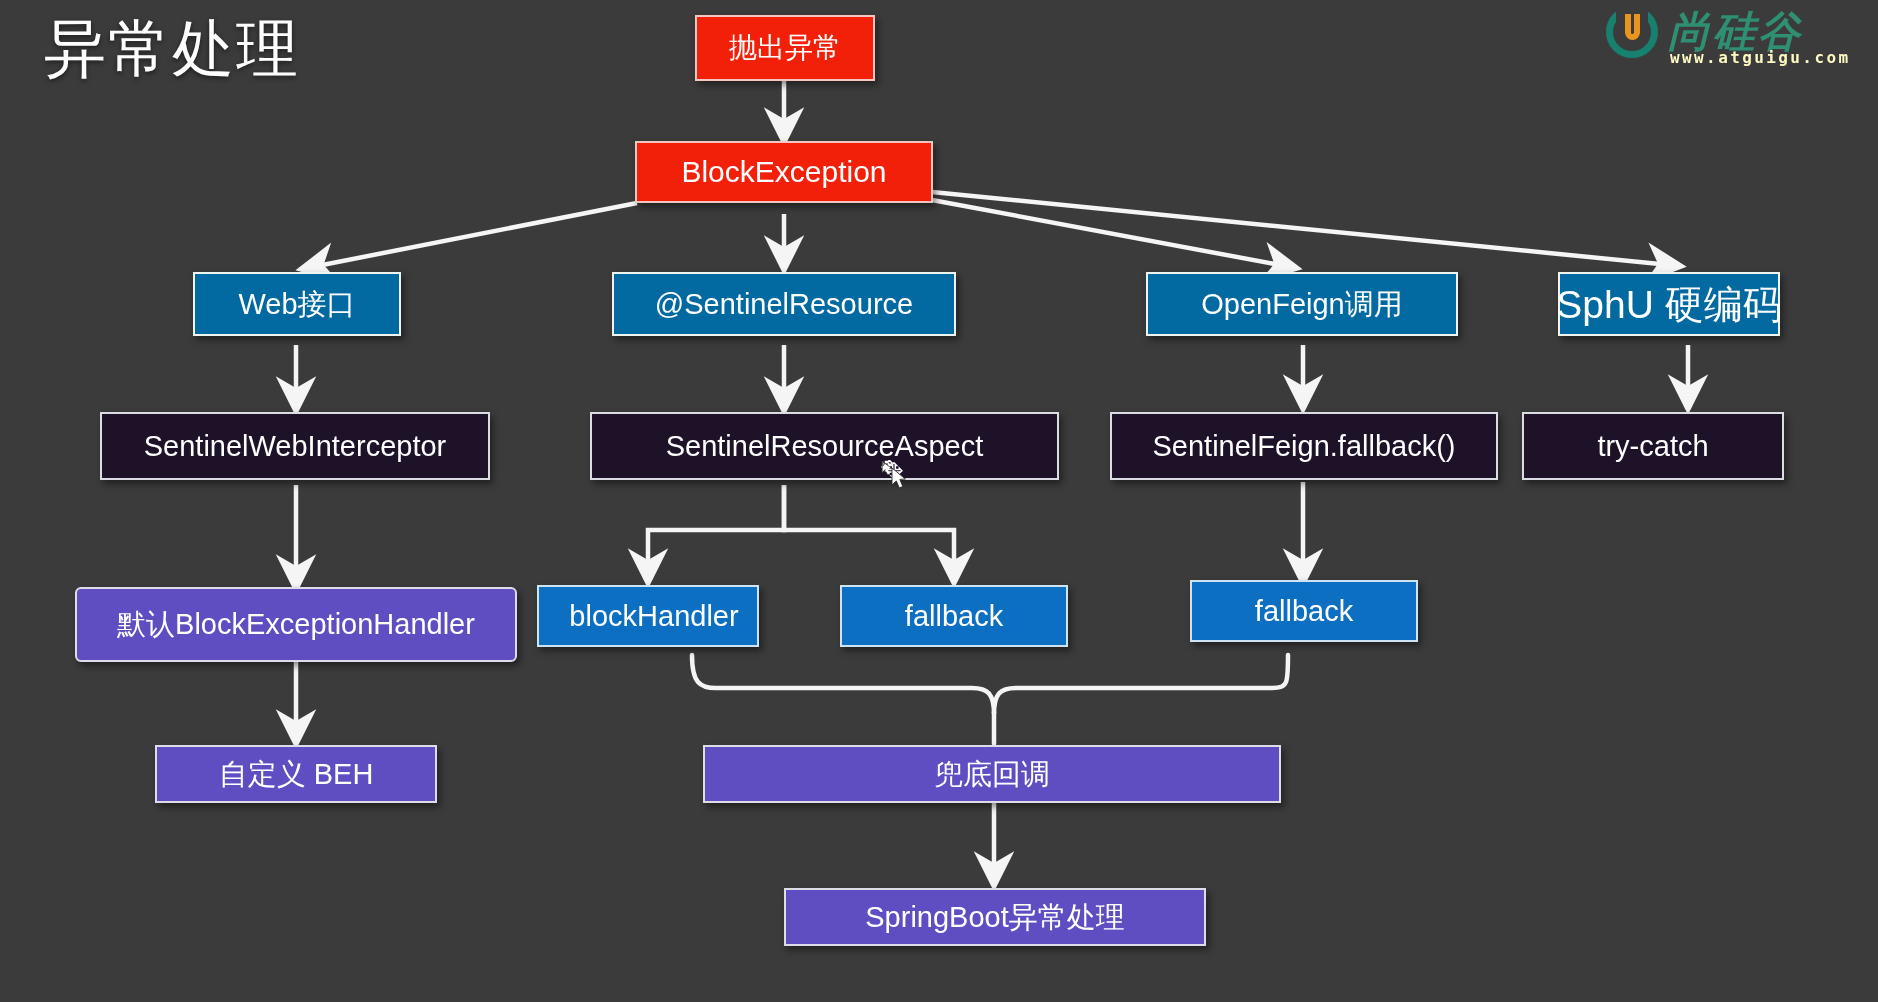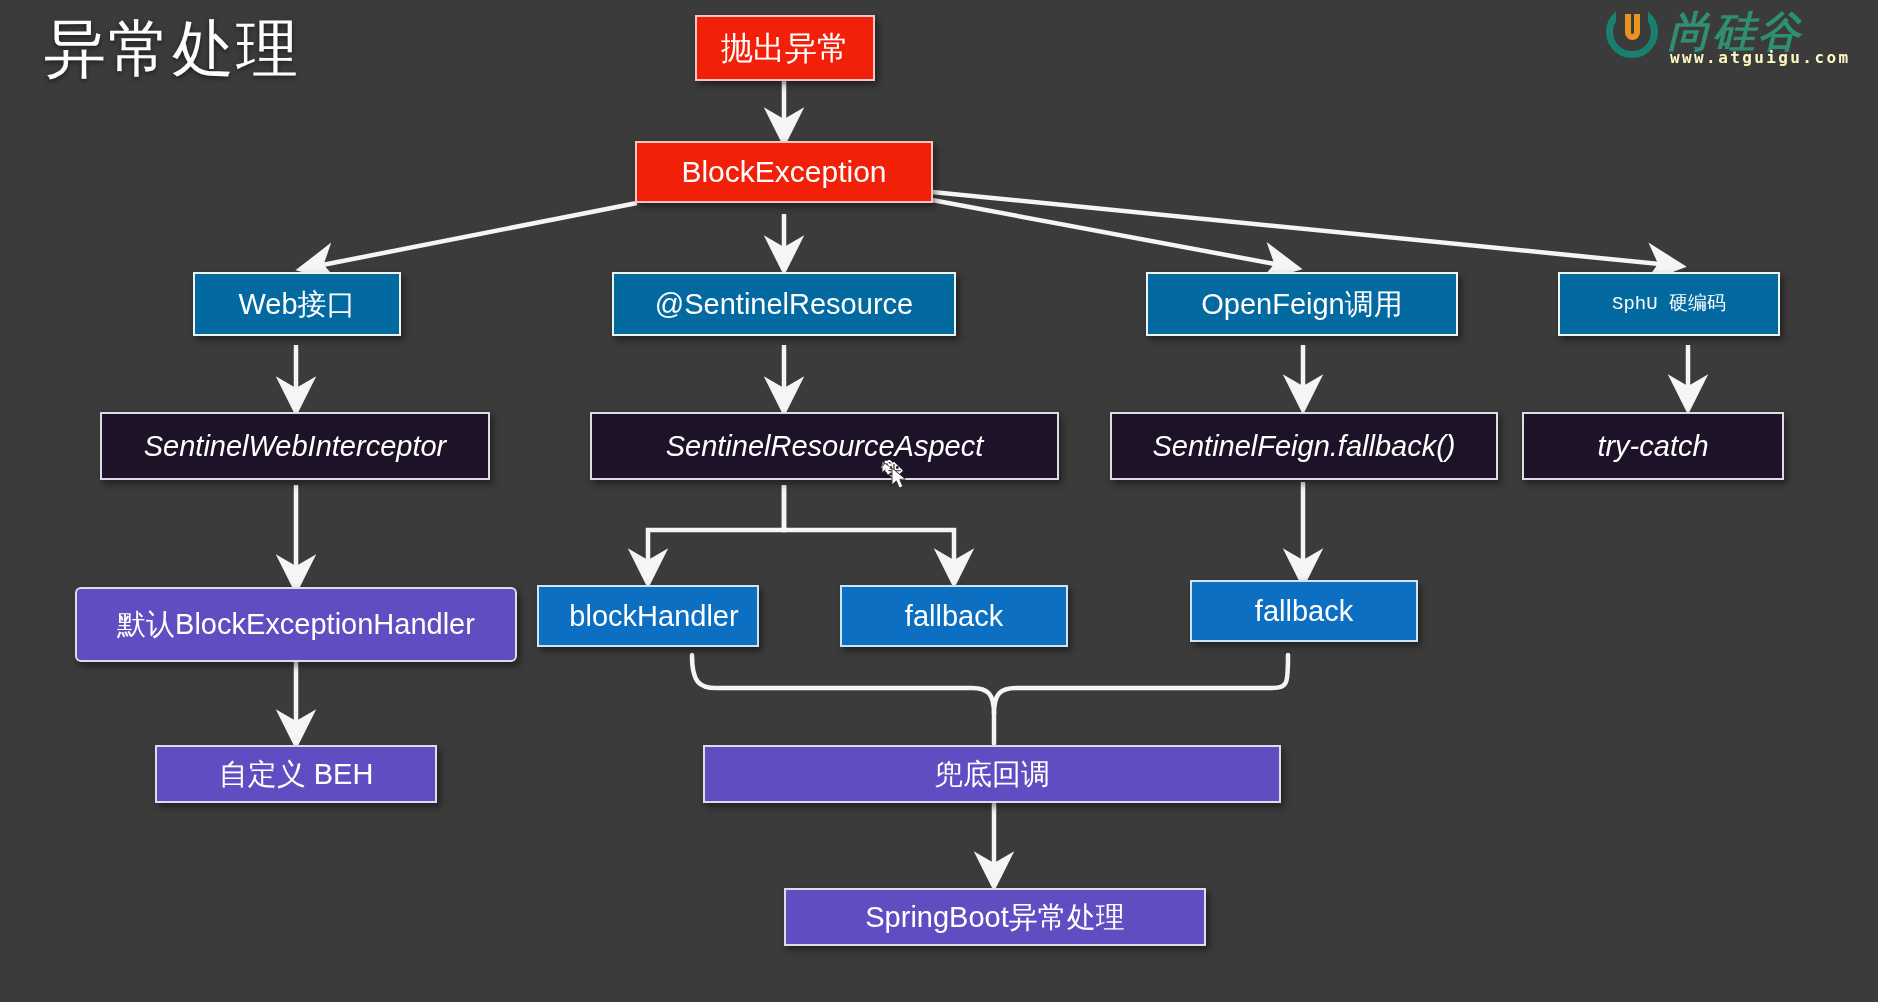--- a/index.html
+++ b/index.html
@@ -57,21 +57,21 @@
     display:flex; align-items:center; justify-content:center;
     color:#ffffff;
     border:2px solid #e9e9ef;
     box-shadow:3px 4px 7px rgba(0,0,0,.45);
     text-align:center;
     white-space:nowrap;
     line-height:1;
   }
   .red    { background:#f32009; border-color:#f4c6bf; }
   .green  { background:#0369a1; border-color:#eef4f0; }
-  .dark   { background:#1d1228; border-color:#dcdce4;font-style:italic; }
+  .dark   { background:#1d1228; border-color:#dcdce4; }
   .blue   { background:#0d6fc2; border-color:#cfe3f4; }
   .purple { background:#5e4ec2; border-color:#dedce8; }
 
   
   #wires { position:absolute; left:0; top:0; width:1878px; height:1002px; }
 
   
   #cursor { position:absolute; left:880px; top:460px; width:38px; height:40px; }
 </style>
 </head>
@@ -120,38 +120,38 @@
       <line x1="994" y1="795" x2="994" y2="885"></line>
     </g>
 
     <g stroke="#f5f5f5" stroke-width="4.5" fill="none" stroke-linecap="round">
       <path d="M692,655 C692,683 700,688 716,688 L972,688 C988,688 994,694 994,714
                C994,694 1000,688 1016,688 L1272,688 C1288,688 1288,683 1288,655"></path>
       <line x1="994" y1="712" x2="994" y2="744"></line>
     </g>
   </svg>
 
-  <div class="node red" style="left:695px; top:15px; width:180px; height:66px; font-size:32px;text-align:center;">
+  <div class="node red" style="left:695px; top:15px; width:180px; height:66px; font-size:28px;text-align:center;">
     <span>抛出异常</span>
   </div>
 
   <div class="node red" style="left:635px; top:141px; width:298px; height:62px; font-size:30px;">
     <span>BlockException</span>
   </div>
 
   <div class="node green" style="left:193px; top:272px; width:208px; height:64px; font-size:29px;">
     <span>Web接口</span>
   </div>
   <div class="node green" style="left:612px; top:272px; width:344px; height:64px; font-size:29px;">
     <span>@SentinelResource</span>
   </div>
   <div class="node green" style="left:1146px; top:272px; width:312px; height:64px; font-size:29px;">
     <span>OpenFeign调用</span>
   </div>
-  <div class="node green" style="left:1558px; top:272px; width:222px; height:64px; font-size:19px;font-family:Liberation Mono, monospace;">
+  <div class="node green" style="left:1558px; top:272px; width:222px; height:64px; font-size:39px;">
     <span>SphU 硬编码</span>
   </div>
 
   <div class="node dark" style="left:100px; top:412px; width:390px; height:68px; font-size:29px;">
     <span>SentinelWebInterceptor</span>
   </div>
   <div class="node dark" style="left:590px; top:412px; width:469px; height:68px; font-size:29px;">
     <span>SentinelResourceAspect</span>
   </div>
   <div class="node dark" style="left:1110px; top:412px; width:388px; height:68px; font-size:29px;">

